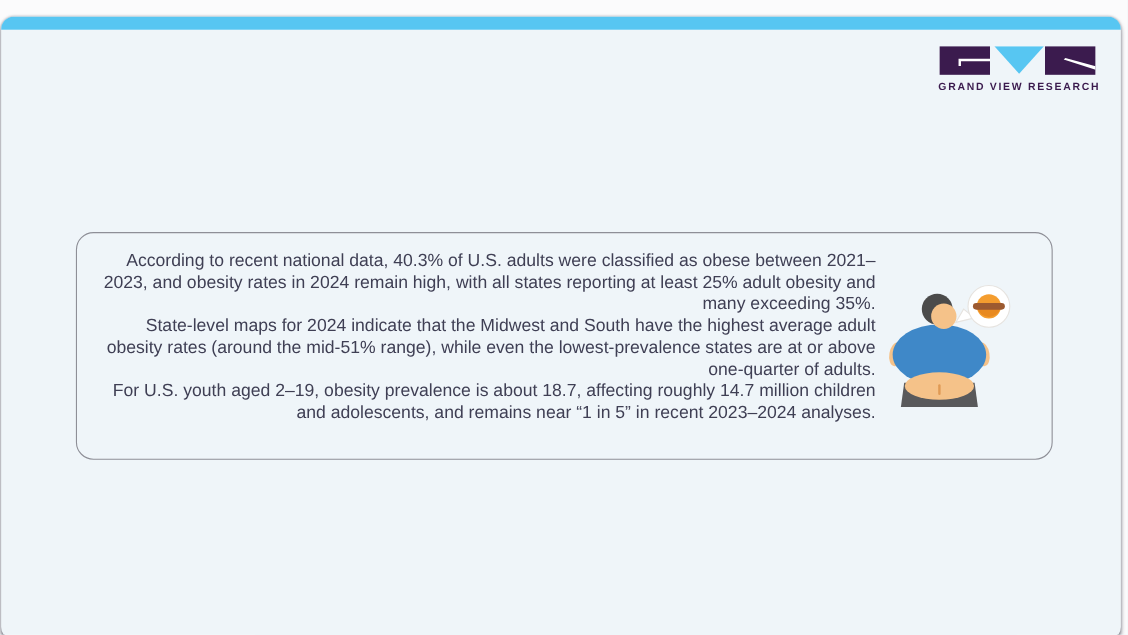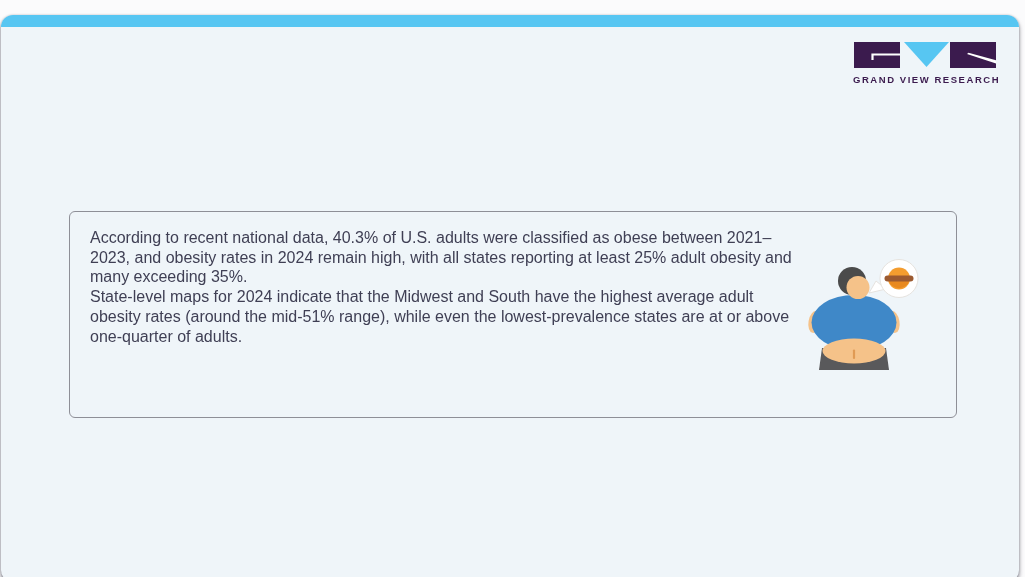--- a/index.html
+++ b/index.html
@@ -29,22 +29,23 @@
   .logo-marks { display: block; width: 142px; height: 27px; margin: 0 auto; }
   .logo-text {
     margin-top: 5px;
     font-size: 9.5px; font-weight: bold; letter-spacing: 1.55px;
     color: #3B1B4E; white-space: nowrap;
   }
   .card {
     position: absolute; left: 68px; top: 196px;
     width: 886px; height: 205px;
     border: 1px solid #8E8F97;
-    border-radius: 6px;
+    border-radius: 16px;
     background: #EFF5F9;
+    text-align: right;
   }
   .card-text {
     position: absolute; left: 20px; top: 16px; width: 706px;
     font-size: 16px; line-height: 19.7px;
     color: #3F3F54;
   }
   .card-text p { margin: 0; }
   .person-svg {
     position: absolute; left: 803px; top: 241px;
     width: 118px; height: 122px;
@@ -69,20 +70,21 @@
         <polygon points="113,12 142,21.5 142,18.2 114.5,10.8" fill="#FFFFFF"></polygon>
       </g>
     </svg>
     <div class="logo-text">GRAND VIEW RESEARCH</div>
   </div>
 
   <div class="card">
     <div class="card-text">
       <p>According to recent national data, 40.3% of U.S. adults were classified as obese between 2021–2023, and obesity rates in 2024 remain high, with all states reporting at least 25% adult obesity and many exceeding 35%.</p>
       <p>State-level maps for 2024 indicate that the Midwest and South have the highest average adult obesity rates (around the mid-51% range), while even the lowest-prevalence states are at or above one-quarter of adults.</p>
+      <p>For U.S. youth aged 2–19, obesity prevalence is about 18.7, affecting roughly 14.7 million children and adolescents, and remains near “1 in 5” in recent 2023–2024 analyses.</p>
     </div>
   </div>
 
   <svg class="person-svg" viewBox="0 0 118 122">
 
     <ellipse cx="10.5" cy="66" rx="6" ry="11" transform="rotate(10 10.5 66)" fill="#F5C289"></ellipse>
     <ellipse cx="89.5" cy="66" rx="6" ry="11" transform="rotate(-10 89.5 66)" fill="#F5C289"></ellipse>
 
     <path d="M 18,92 L 82,92 L 85,114 L 15,114 Z" fill="#59595B"></path>
 

